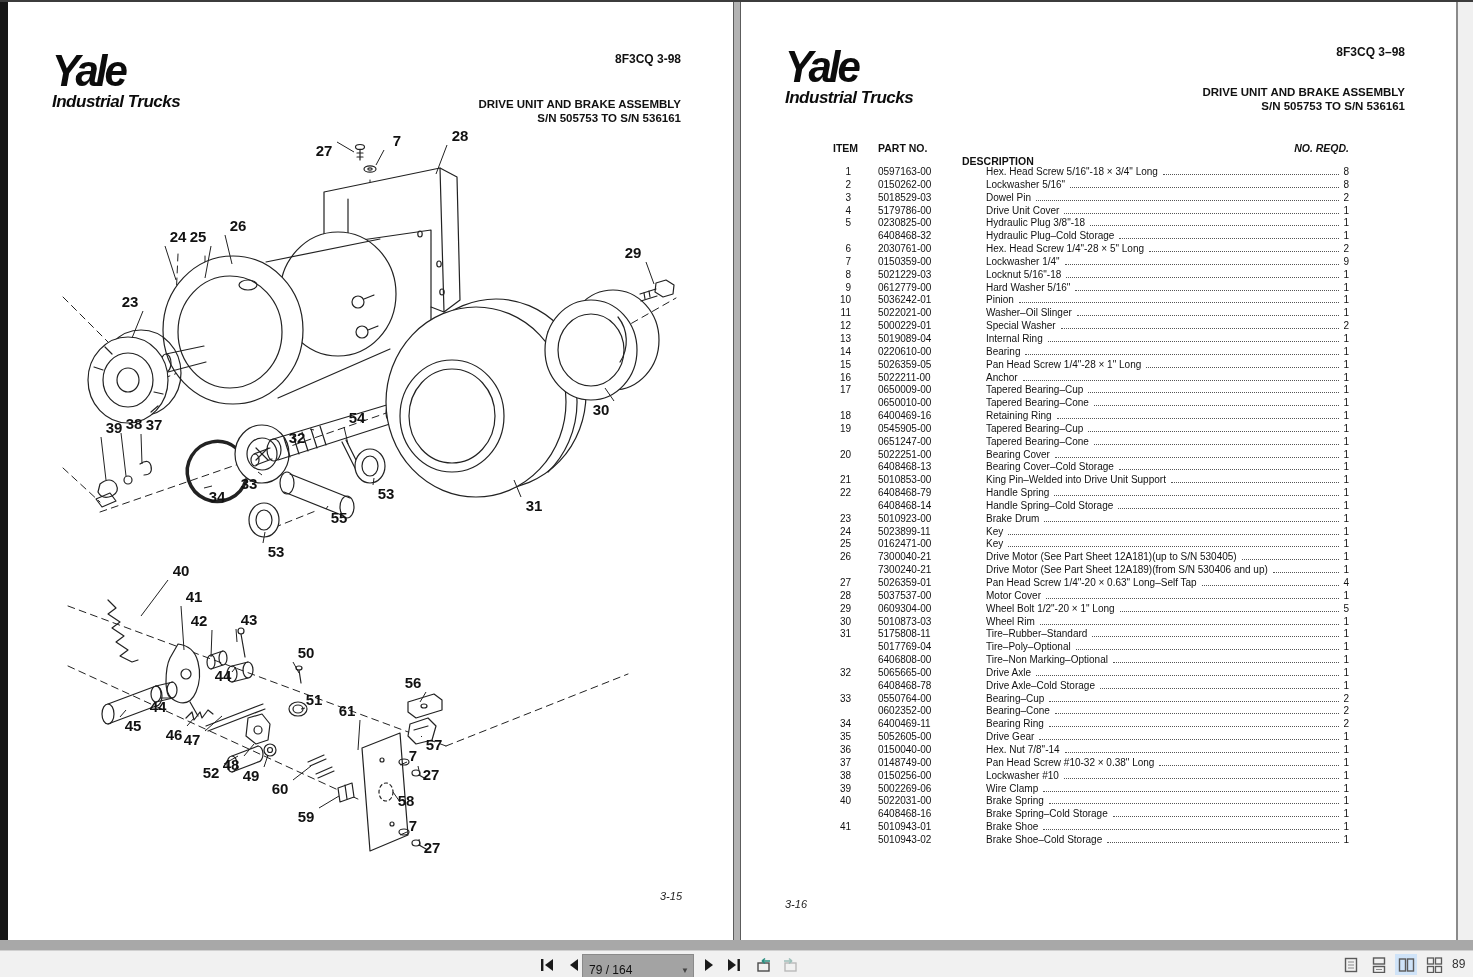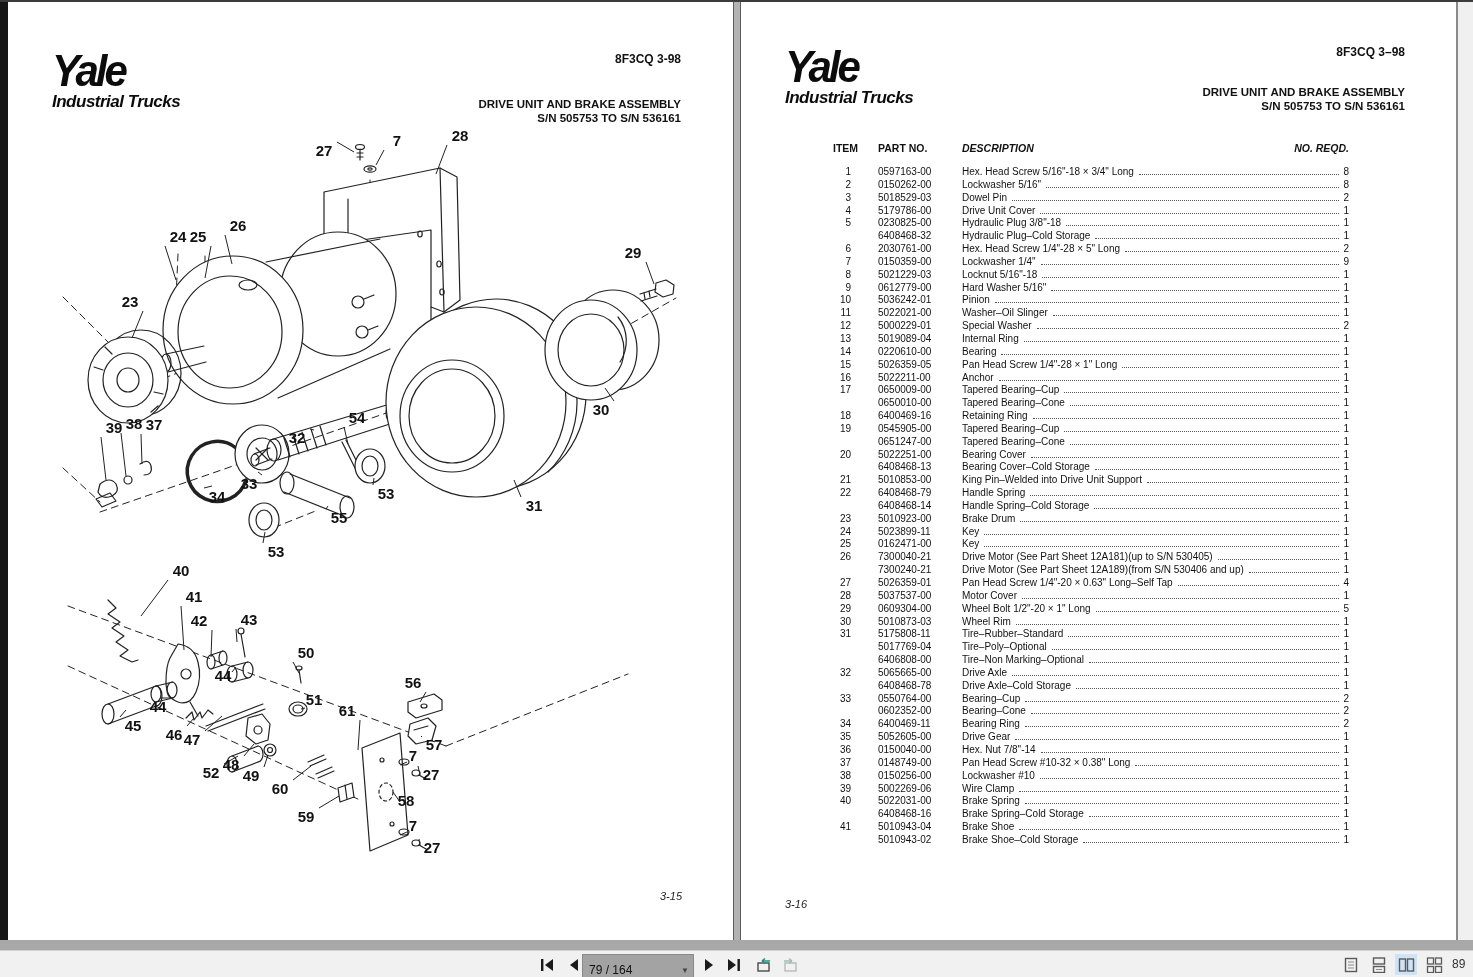--- a/index.html
+++ b/index.html
@@ -22,26 +22,26 @@
   .logo .yale{font-size:42px;font-weight:bold;font-style:italic;letter-spacing:-3px;color:#0c0c0c;display:block;transform:scaleY(1.05);}
   .logo .sub{font-size:17px;font-weight:bold;font-style:italic;letter-spacing:-0.5px;color:#0c0c0c;display:block;margin-top:1px;}
   .hdr-code{font-size:12px;font-weight:bold;text-align:right;}
   .hdr-title{font-size:11.5px;font-weight:bold;text-align:right;line-height:1.25;}
   .pagenum{font-size:11px;font-style:italic;color:#222;}
   
   #parts-table{left:88px;top:140px;width:520px;}
   .thead{position:relative;height:16px;font-size:10.5px;font-weight:bold;}
   .thead .h-item{position:absolute;left:4px;top:0;}
   .thead .h-part{position:absolute;left:49px;top:0;}
-  .thead .h-desc{position:absolute;left:133px;top:0;font-style:italic;}
+  .thead .h-desc{position:absolute;left:133px;top:13px;}
   .thead .h-qty{position:absolute;right:0;top:0;font-style:italic;}
   #parts-rows{margin-top:8px;}
   .prow{display:flex;align-items:baseline;height:12.85px;font-size:10px;white-space:nowrap;}
   .c-item{width:22px;text-align:right;flex:none;}
-  .c-part{margin-left:27px;width:84px;flex:none;}
+  .c-part{margin-left:27px;width:108px;flex:none;}
   .c-desc{flex:none;}
   .leader{flex:1;border-bottom:1.4px dotted #555;margin:0 3px 3px 5px;min-width:8px;}
   .c-qty{flex:none;min-width:7px;text-align:right;}
   
   #diagram{left:0;top:0;width:725px;height:938px;}
   #diagram text{font-family:"Liberation Sans",sans-serif;font-size:15px;font-weight:bold;fill:#111;stroke:none;}
   
   .tbtn{top:2px;width:23px;height:23px;display:flex;align-items:center;justify-content:center;cursor:pointer;}
   #page-combo{left:582px;top:3px;width:112px;height:32px;background:#a3a3a3;border:1px solid #8a8a8a;
               box-sizing:border-box;display:flex;align-items:center;}
@@ -755,21 +755,21 @@
         </div>
         <div class="prow">
           <span class="c-item"></span>
           <span class="c-part">6408468-16</span>
           <span class="c-desc">Brake Spring–Cold Storage</span>
           <span class="leader"></span>
           <span class="c-qty">1</span>
         </div>
         <div class="prow">
           <span class="c-item">41</span>
-          <span class="c-part">5010943-04</span>
+          <span class="c-part">5010943-01</span>
           <span class="c-desc">Brake Shoe</span>
           <span class="leader"></span>
           <span class="c-qty">1</span>
         </div>
         <div class="prow">
           <span class="c-item"></span>
           <span class="c-part">5010943-02</span>
           <span class="c-desc">Brake Shoe–Cold Storage</span>
           <span class="leader"></span>
           <span class="c-qty">1</span>

